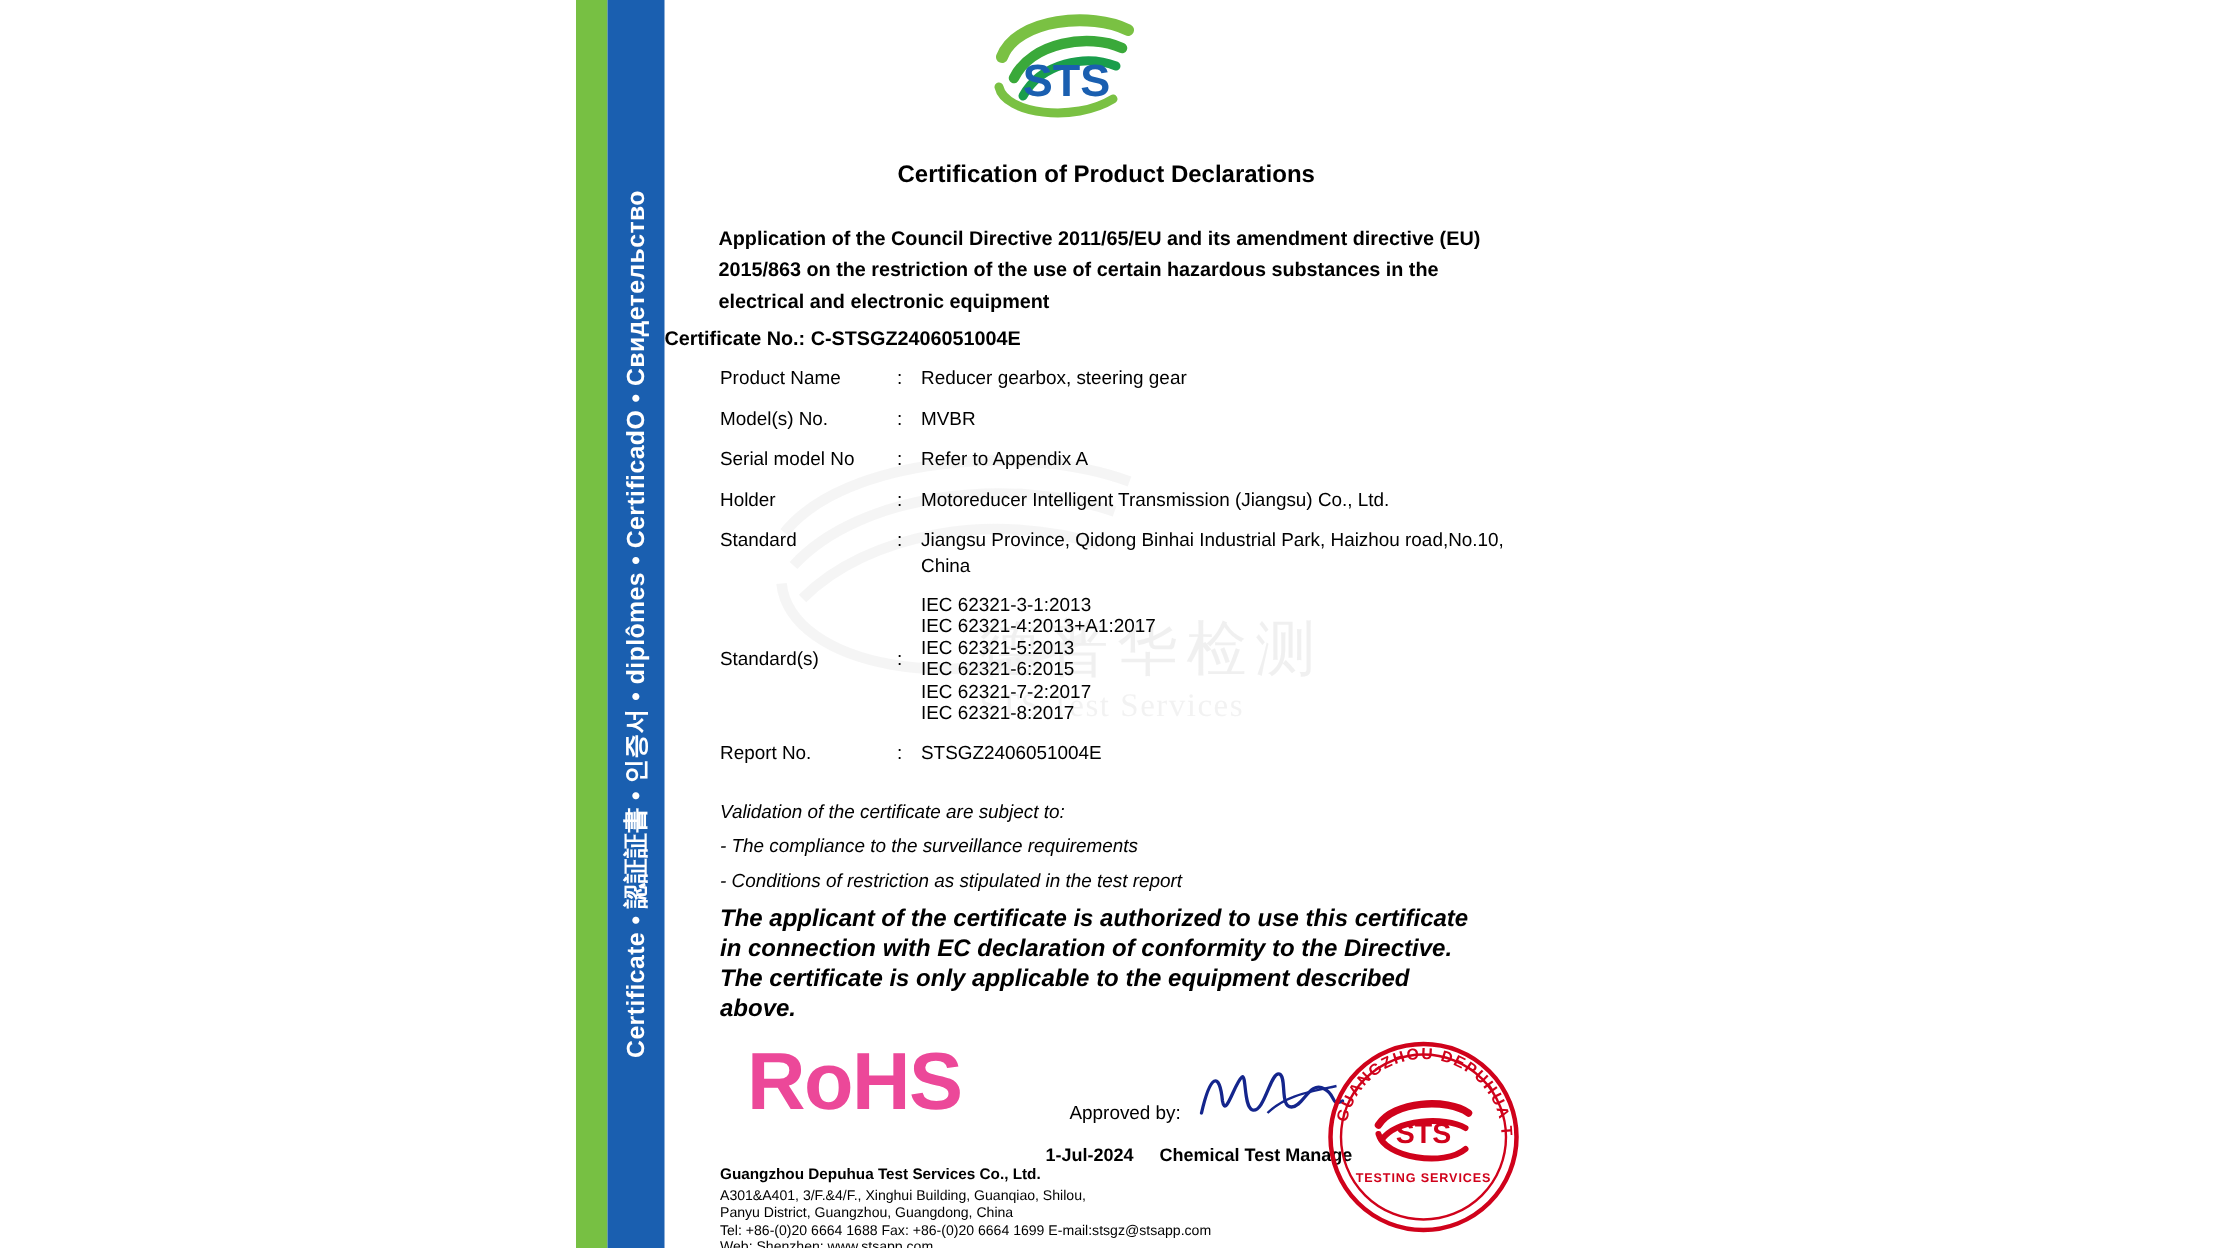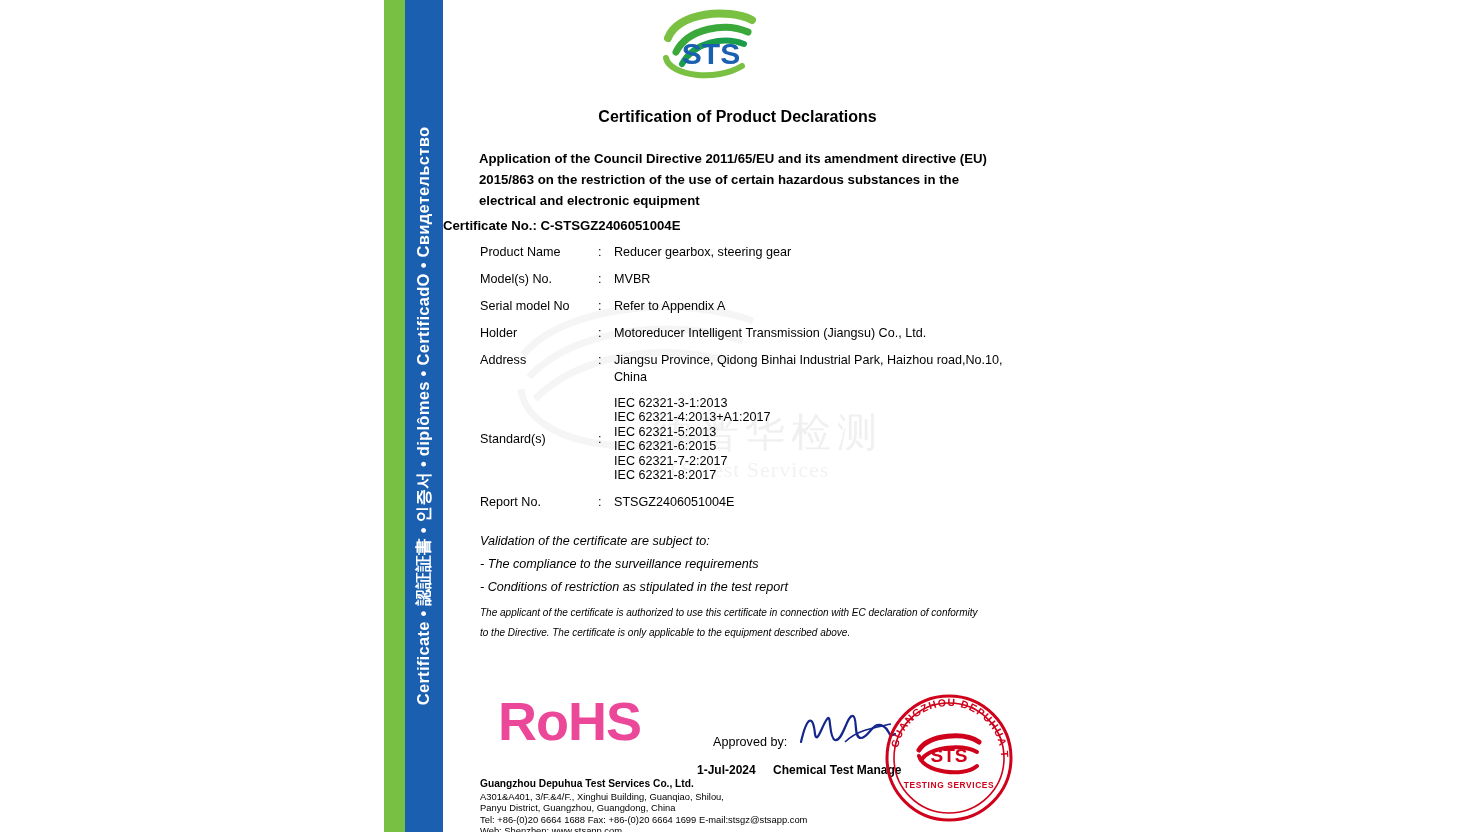--- a/index.html
+++ b/index.html
@@ -157,23 +157,24 @@
     width: 530px;
     font-size: 12.6px;
     font-style: italic;
     line-height: 23px;
   }
   #authorization {
     position: absolute;
     left: 37px;
     top: 603px;
     width: 500px;
-    font-size: 10px;
+    font-size: 16px;
     font-style: italic;
     line-height: 20px;
+    font-weight: bold;
   }
   
   #rohs {
     position: absolute;
     left: 55px;
     top: 690px;
     font-size: 54px;
     font-weight: bold;
     letter-spacing: -1px;
     color: #ec4899;
@@ -326,21 +327,21 @@
         <div class="value">Refer to Appendix A</div>
       </div>
 
       <div class="row">
         <div class="label">Holder</div>
         <div class="colon">:</div>
         <div class="value">Motoreducer Intelligent Transmission (Jiangsu) Co., Ltd.</div>
       </div>
 
       <div class="row">
-        <div class="label">Address</div>
+        <div class="label">Standard</div>
         <div class="colon">:</div>
         <div class="value">Jiangsu Province, Qidong Binhai Industrial Park, Haizhou road,No.10, China</div>
       </div>
 
       <div class="row std">
         <div class="label">Standard(s)</div>
         <div class="colon">:</div>
         <div class="value stdlist">
           <div>IEC 62321-3-1:2013</div>
           <div>IEC 62321-4:2013+A1:2017</div>

